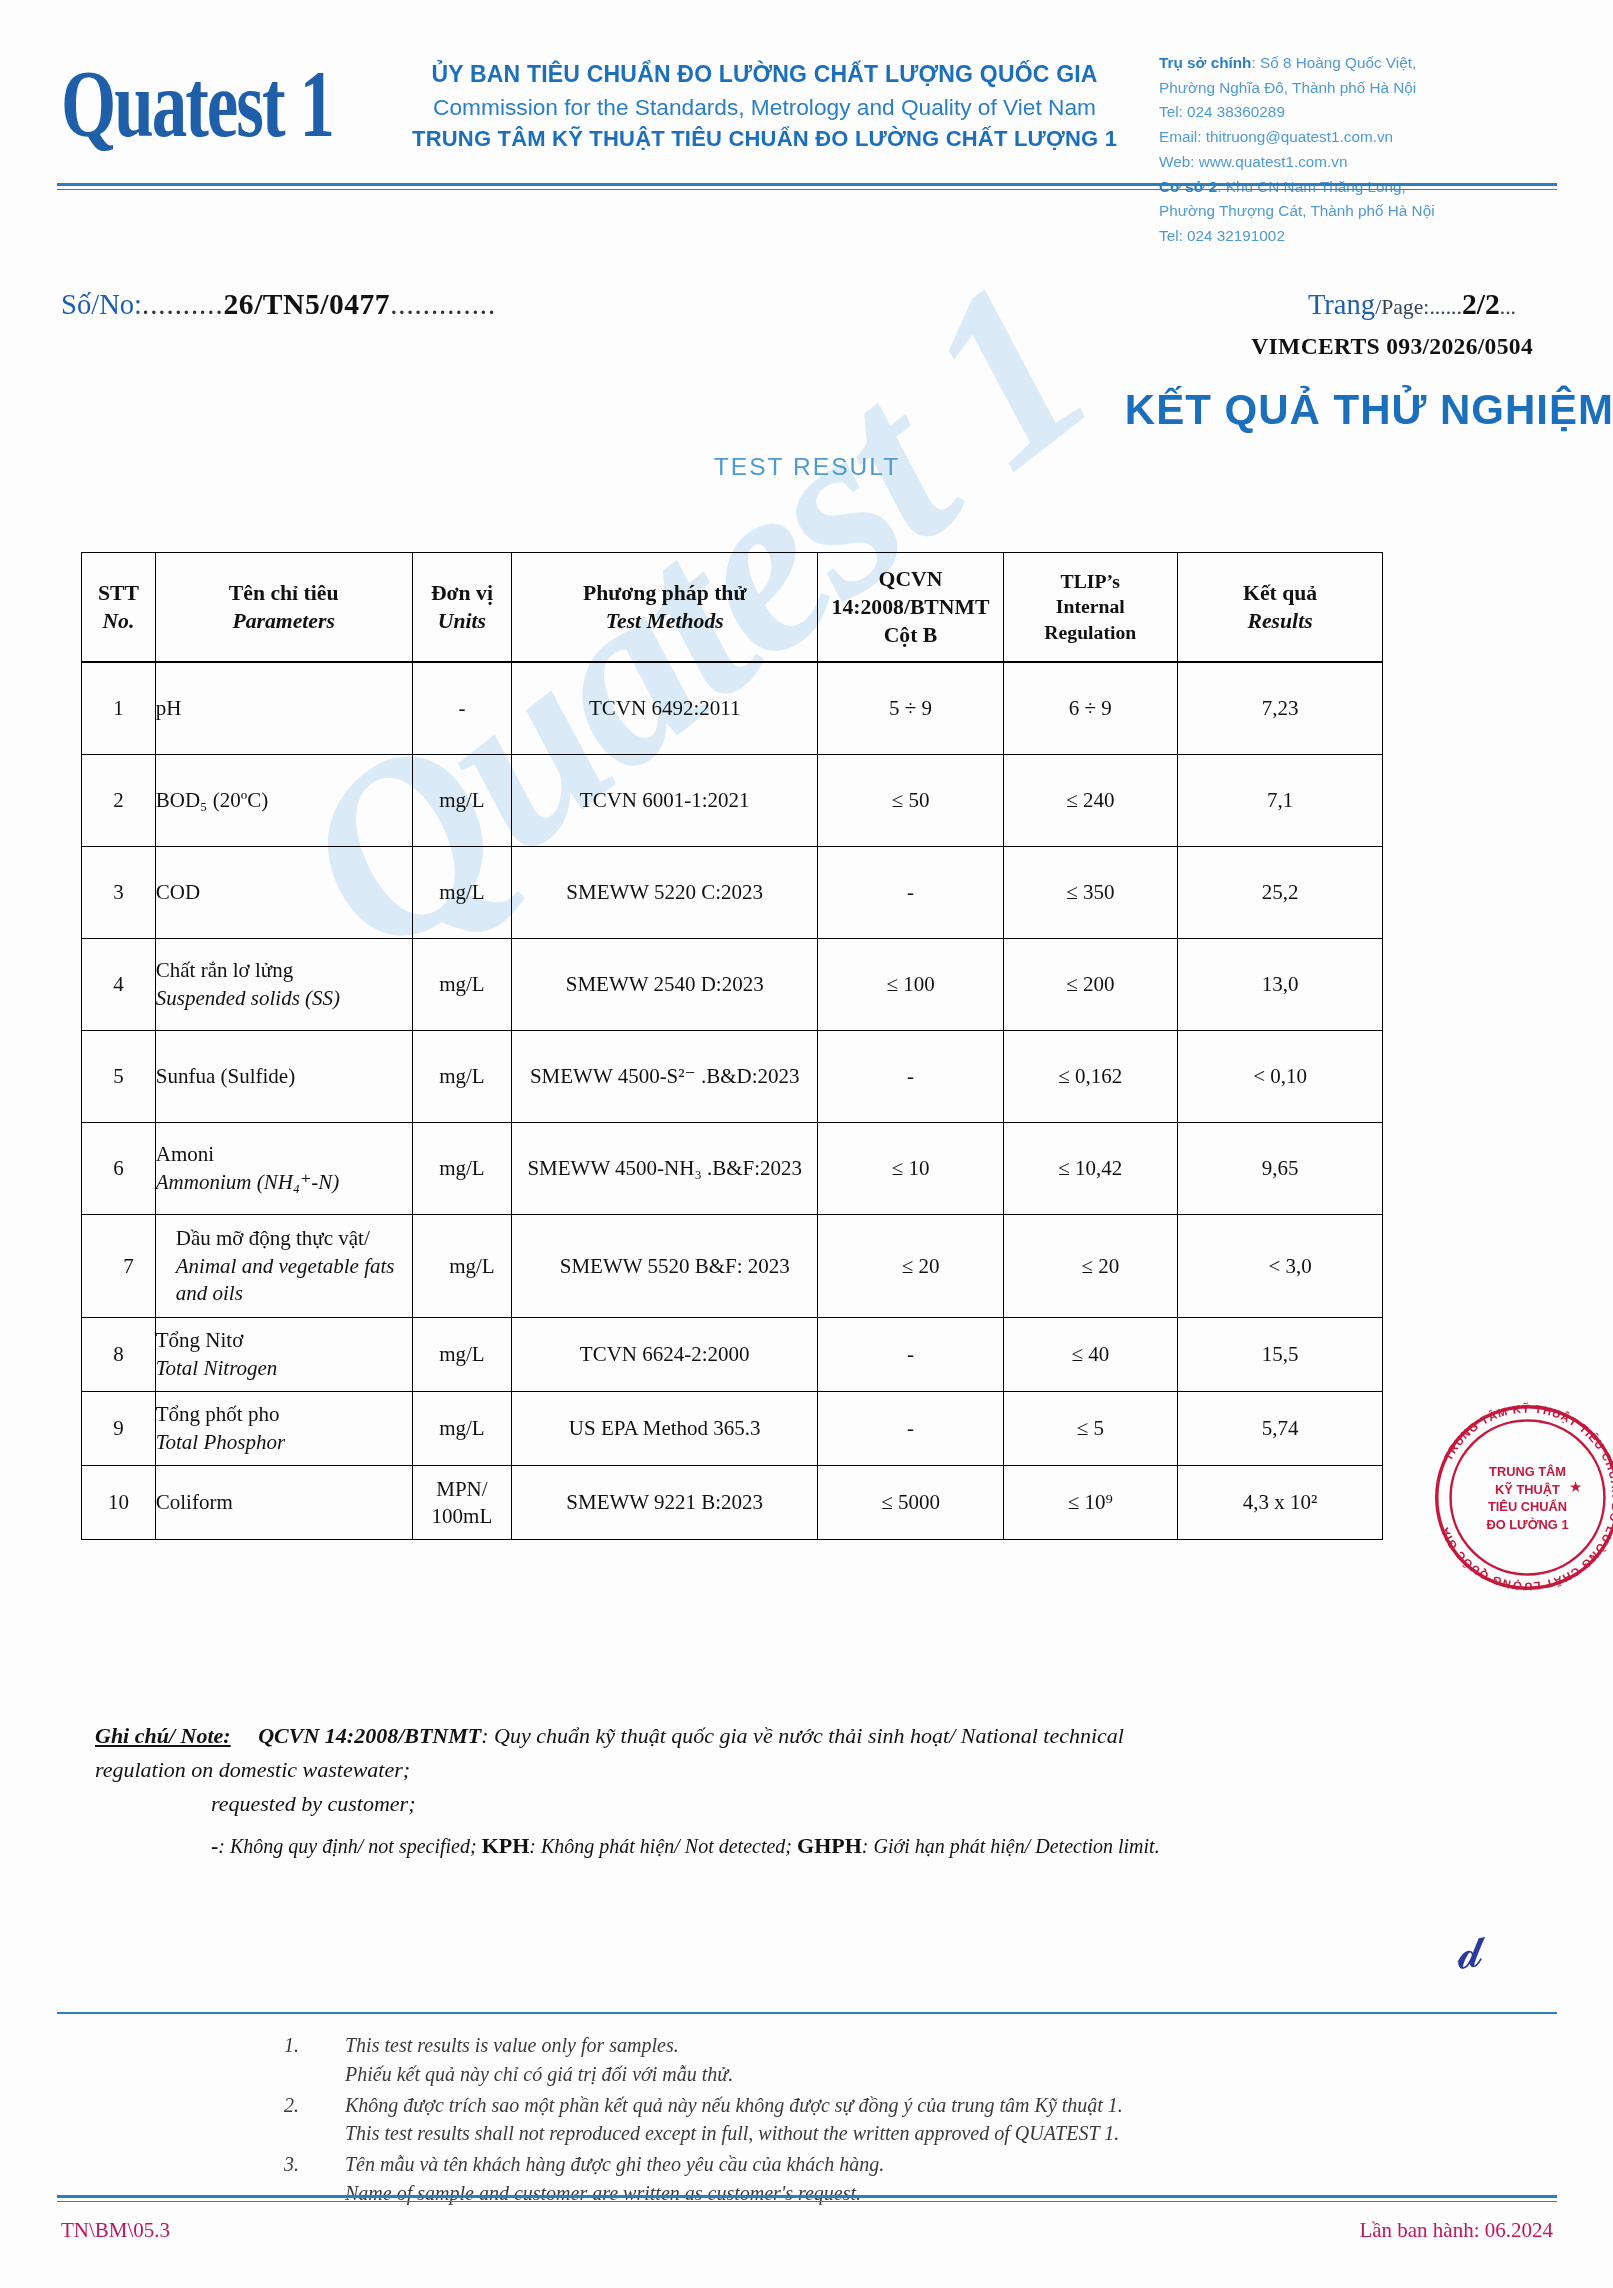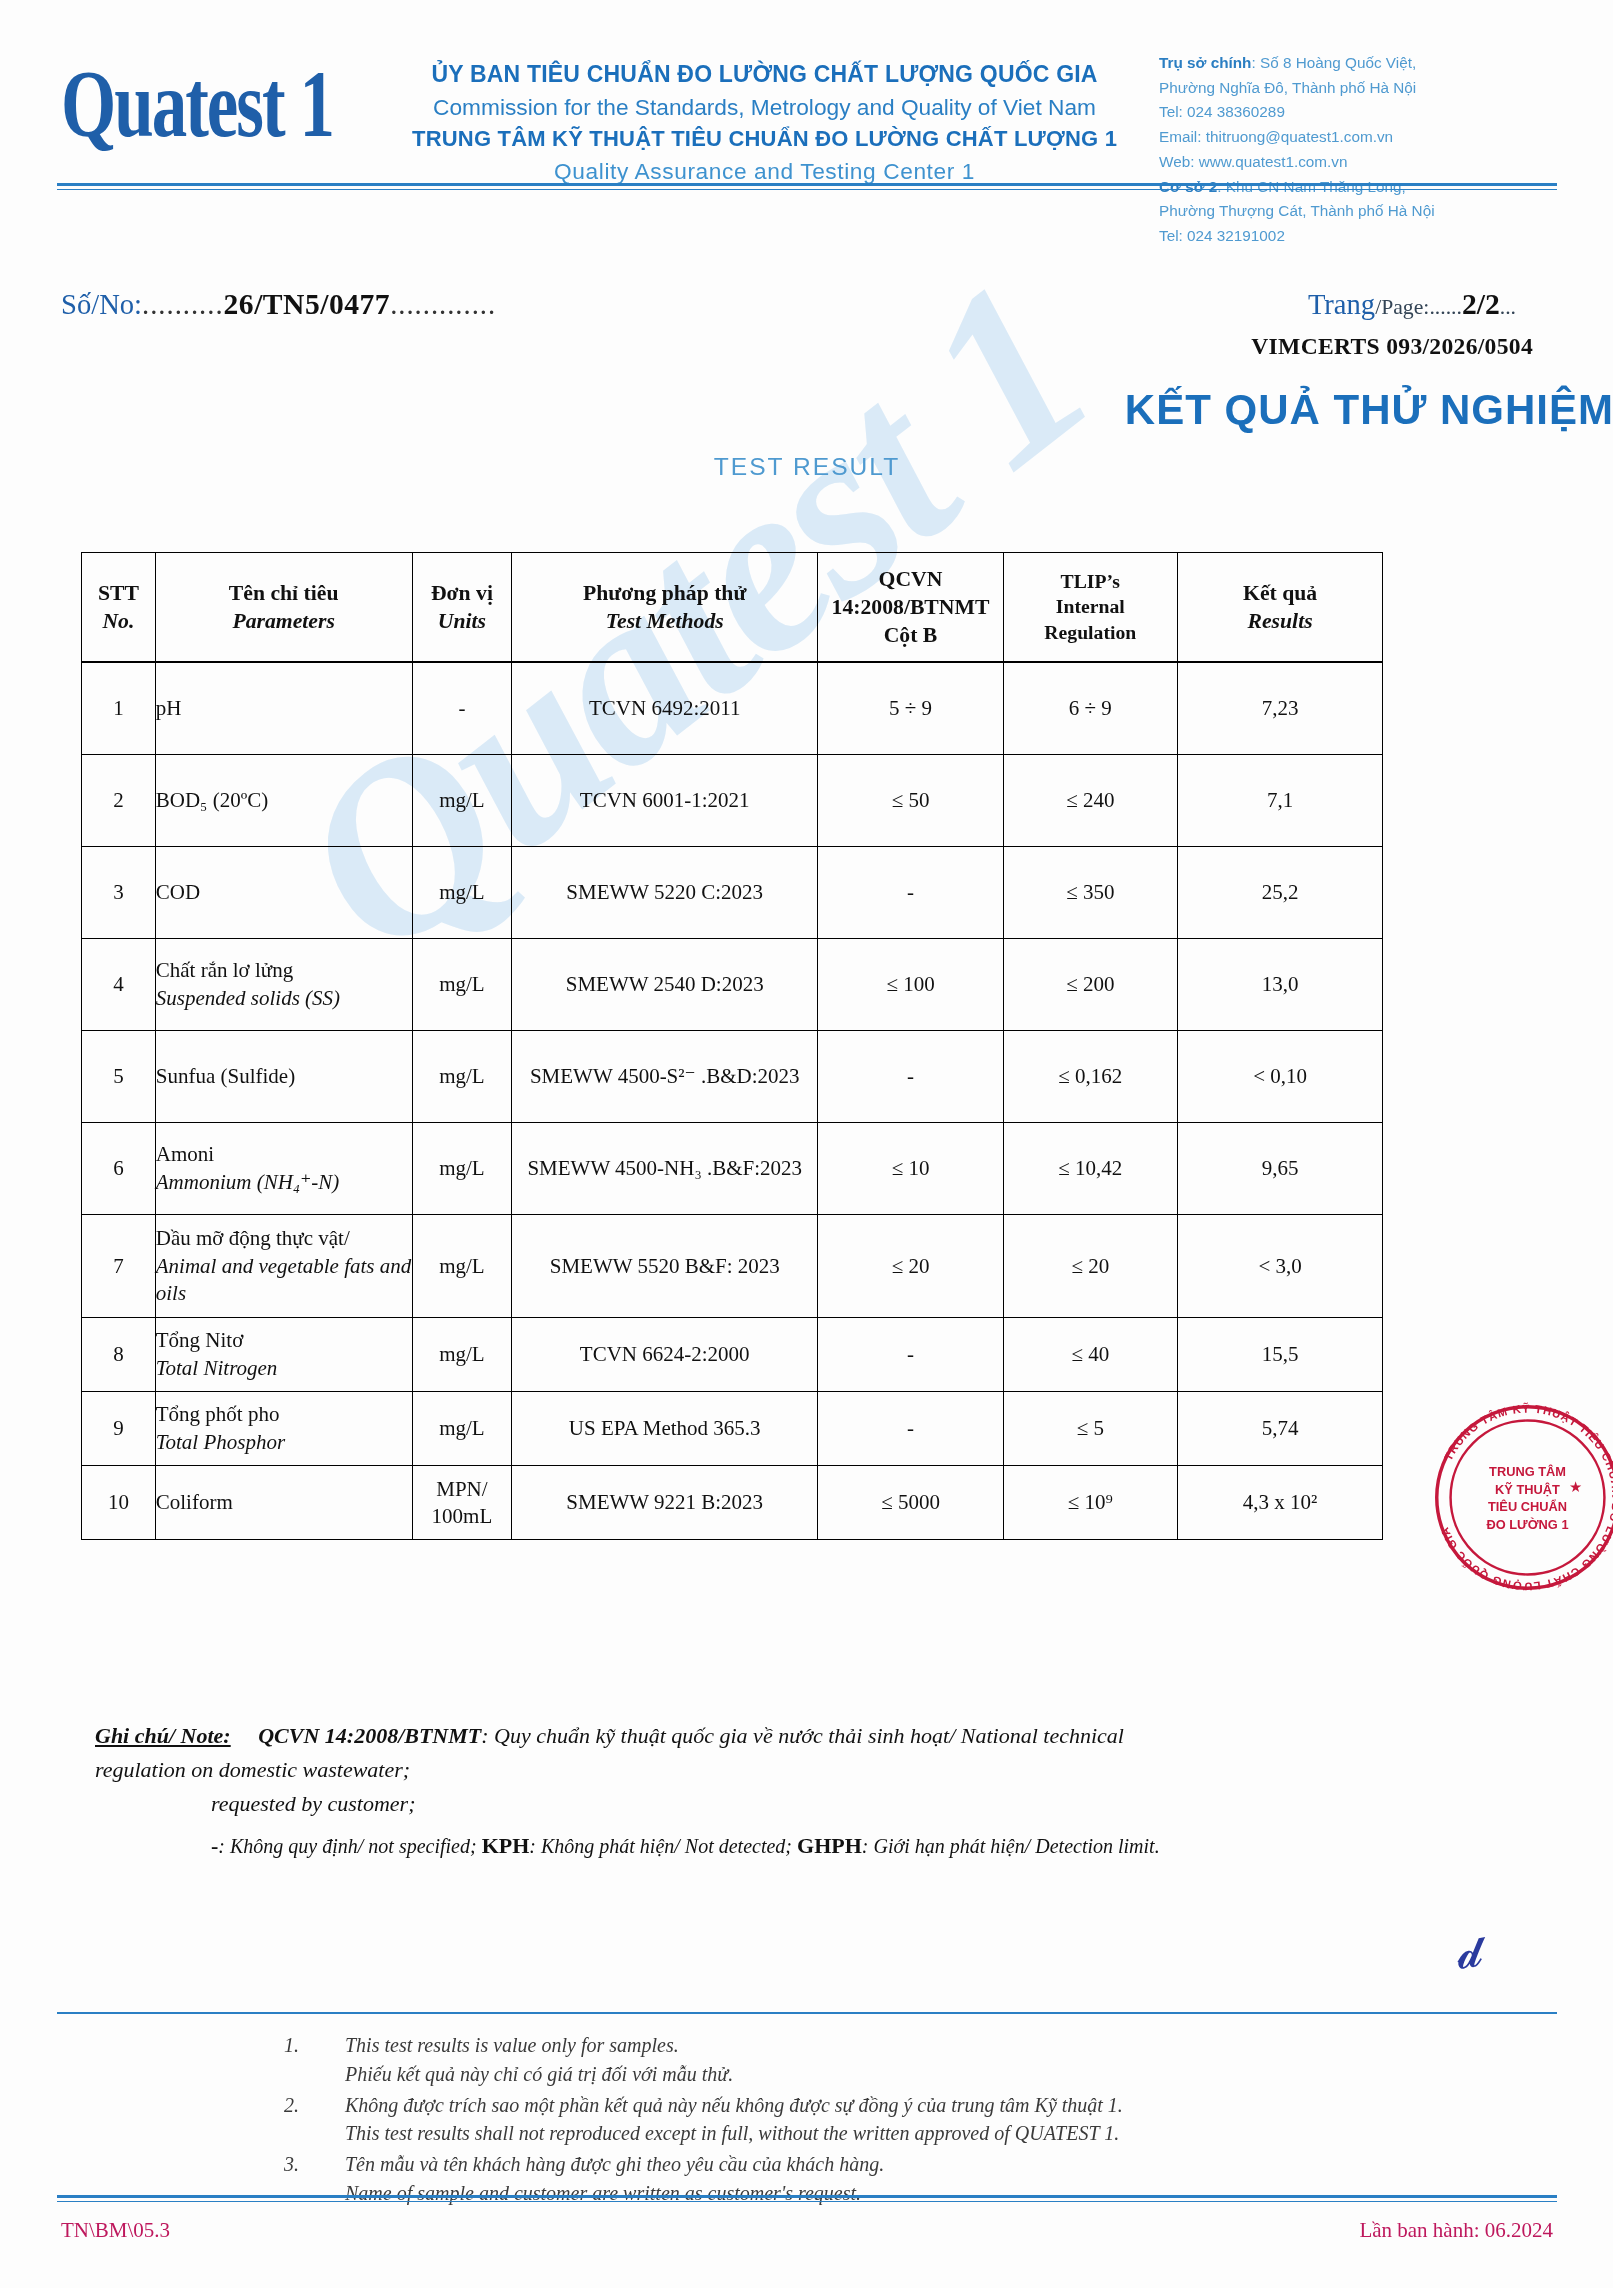--- a/index.html
+++ b/index.html
@@ -243,21 +243,21 @@
   td.c-method { text-align: center; width: 297px; padding: 3.9px 5.9px; }
   td.c-qcvn   { text-align: center; width: 177px; }
   td.c-tlip   { text-align: center; width: 165px; }
   td.c-result { text-align: center; width: 197px; }
 
   .p-vn { display: block; }
   .p-en { display: block; font-style: italic; }
 
   tr.r-tall td { height: 91px; }
   tr.r-short td { height: 73px; }
-  tr.r-xtall td { height: 102px; }
+  tr.r-xtall td { height: 102px; padding-left: 20px; }
 
   
   .notes {
     position: absolute;
     top: 1719px;
     left: 95px;
     width: 1448px;
     z-index: 3;
     font-size: 22px;
     line-height: 1.55;
@@ -363,21 +363,20 @@
   <div class="watermark">Quatest 1</div>
 
   <div class="header">
     <div class="logo-block">
       <div class="logo-text">Quatest 1</div>
     </div>
     <div class="center-block">
       <div class="ctr-l1">ỦY BAN TIÊU CHUẨN ĐO LƯỜNG CHẤT LƯỢNG QUỐC GIA</div>
       <div class="ctr-l2">Commission for the Standards, Metrology and Quality of Viet Nam</div>
       <div class="ctr-l3">TRUNG TÂM KỸ THUẬT TIÊU CHUẨN ĐO LƯỜNG CHẤT LƯỢNG 1</div>
-      <div class="ctr-l4">Quality Assurance and Testing Center 1</div>
     </div>
     <div class="contact-block">
       <div class="contact-line"><b>Trụ sở chính</b><span>: Số 8 Hoàng Quốc Việt,</span></div>
       <div class="contact-line">Phường Nghĩa Đô, Thành phố Hà Nội</div>
       <div class="contact-line">Tel: 024 38360289</div>
       <div class="contact-line">Email: thitruong@quatest1.com.vn</div>
       <div class="contact-line">Web: www.quatest1.com.vn</div>
       <div class="contact-line"><b>Cơ sở 2</b><span>: Khu CN Nam Thăng Long,</span></div>
       <div class="contact-line">Phường Thượng Cát, Thành phố Hà Nội</div>
       <div class="contact-line">Tel: 024 32191002</div>

